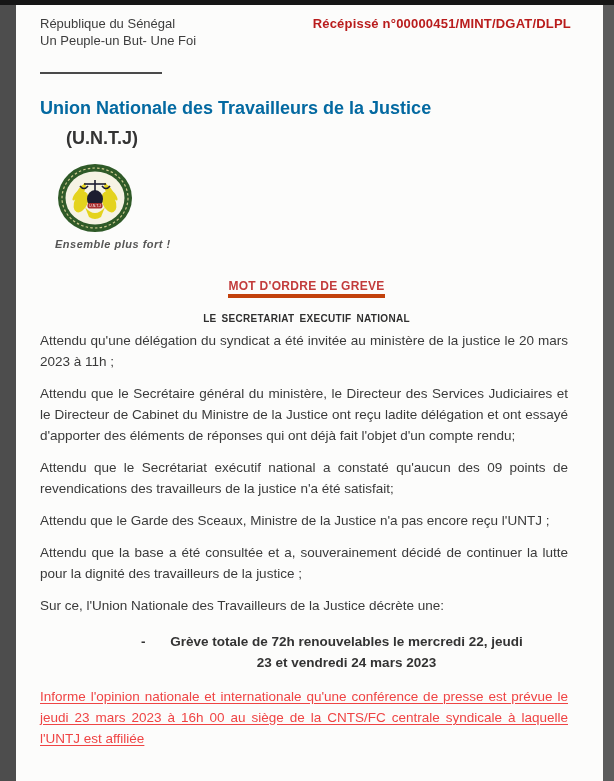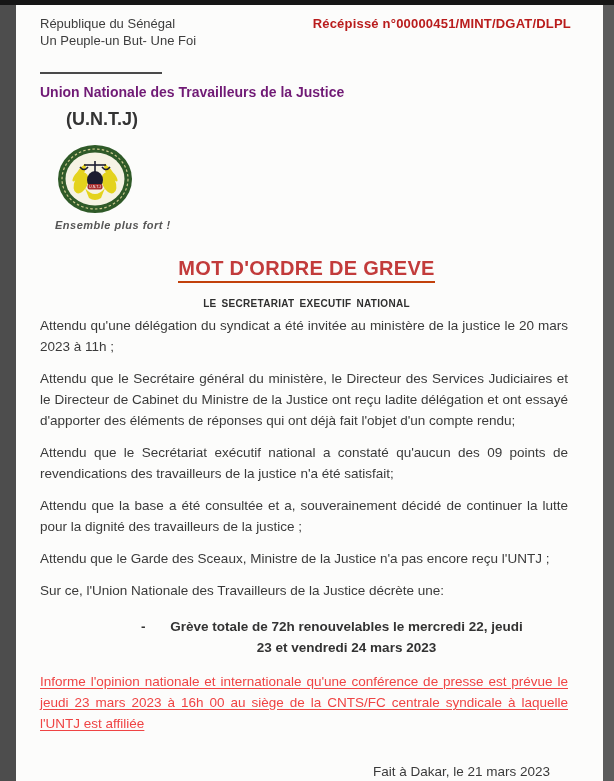--- a/index.html
+++ b/index.html
@@ -44,41 +44,41 @@
   .receipt {
     font-size: 13px; font-weight: bold; color: #b91c1c;
     letter-spacing: 0.2px; padding-top: 1px; padding-right: 2px;
   }
   .separator {
     width: 122px; height: 0;
     border-top: 2px solid #4a4a4a;
     margin-top: 23px;
   }
   .org-name {
-    margin-top: 10px;
-    font-size: 14px; font-weight: bold; color: #701a75;
+    margin-top: 24px;
+    font-size: 18px; font-weight: bold; color: #0369a1;
   }
   .org-acronym {
     margin-top: 9px; margin-left: 26px;
     font-size: 18px; font-weight: bold; color: #333;
   }
   
   .logo-block { margin-top: 14px; margin-left: 15px; width: 86px; }
   .logo { display: block; }
   .logo-motto {
     margin-top: 3px;
     font-size: 11px; font-weight: bold; font-style: italic;
     color: #555; letter-spacing: 0.5px; white-space: nowrap; text-align: center;
   }
   
   .doc-title-wrap { text-align: center; margin-top: 26px; }
   .doc-title {
     display: inline-block;
-    font-size: 20px; font-weight: bold; color: #c23b3b;
-    border-bottom: 2px solid #c2410c;
+    font-size: 12px; font-weight: bold; color: #c23b3b;
+    border-bottom: 4px solid #c2410c;
     padding-bottom: 1px; letter-spacing: 0.3px;
   }
   .doc-subtitle {
     text-align: center; margin-top: 15px;
     font-size: 10px; font-weight: bold; color: #2f2f2f;
     letter-spacing: 0.3px;
     word-spacing: 2px;
   }
   
   .body-text { margin-top: 6px; padding-right: 5px; }
@@ -168,22 +168,22 @@
     <div class="doc-title-wrap">
       <span class="doc-title">MOT D'ORDRE DE GREVE</span>
     </div>
 
     <div class="doc-subtitle">LE  SECRETARIAT EXECUTIF NATIONAL</div>
 
     <div class="body-text">
       <p class="para">Attendu qu'une délégation du syndicat a été invitée au ministère de la justice le 20 mars 2023 à 11h ;</p>
       <p class="para">Attendu que le Secrétaire général du ministère, le Directeur des Services Judiciaires et le Directeur de Cabinet du Ministre de la Justice ont reçu ladite délégation et ont essayé d'apporter des éléments de réponses qui ont déjà fait l'objet d'un compte rendu;</p>
       <p class="para">Attendu que le Secrétariat exécutif national a constaté qu'aucun des 09 points de revendications des travailleurs de la justice n'a été satisfait;</p>
+      <p class="para">Attendu que le Garde des Sceaux, Ministre de la Justice n'a pas encore reçu l'UNTJ ;</p>
       <p class="para">Attendu que la base a été consultée et a, souverainement décidé de continuer la lutte pour la dignité des travailleurs de la justice ;</p>
-      <p class="para">Attendu que le Garde des Sceaux, Ministre de la Justice n'a pas encore reçu l'UNTJ ;</p>
       <p class="para">Sur ce, l'Union Nationale des Travailleurs de la Justice décrète une:</p>
 
       <div class="bullet-row">
         <span class="bullet-marker">-</span>
         <span class="bullet-text">Grève totale de 72h renouvelables le mercredi 22, jeudi 23 et vendredi 24 mars 2023</span>
       </div>
 
       <p class="notice">Informe l'opinion nationale et internationale qu'une conférence de presse est prévue le jeudi 23 mars 2023 à 16h 00 au siège de la CNTS/FC centrale syndicale à laquelle l'UNTJ est affiliée</p>
 
       <div class="signoff">Fait à Dakar, le 21 mars 2023</div>

